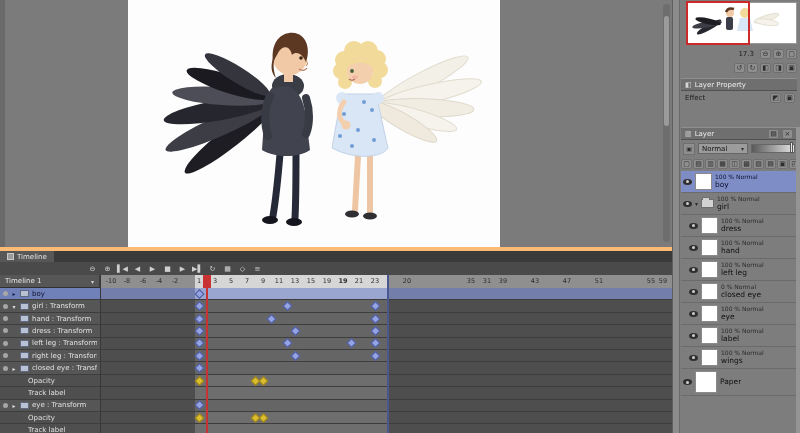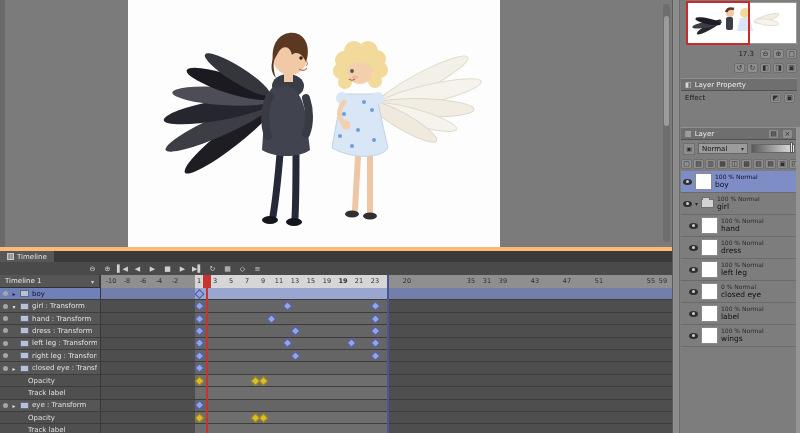--- a/index.html
+++ b/index.html
@@ -516,29 +516,29 @@
             <span class="ltext">
               <span class="lblend">100 % Normal</span>
               <span class="lname">girl</span>
             </span>
           </div>
           <div class="lrow child">
             <span class="eye"></span>
             <span class="thumb"></span>
             <span class="ltext">
               <span class="lblend">100 % Normal</span>
+              <span class="lname">dress</span>
+            </span>
+          </div>
+          <div class="lrow child">
+            <span class="eye"></span>
+            <span class="thumb"></span>
+            <span class="ltext">
+              <span class="lblend">100 % Normal</span>
               <span class="lname">hand</span>
-            </span>
-          </div>
-          <div class="lrow child">
-            <span class="eye"></span>
-            <span class="thumb"></span>
-            <span class="ltext">
-              <span class="lblend">100 % Normal</span>
-              <span class="lname">dress</span>
             </span>
           </div>
           <div class="lrow child">
             <span class="eye"></span>
             <span class="thumb"></span>
             <span class="ltext">
               <span class="lblend">100 % Normal</span>
               <span class="lname">left leg</span>
             </span>
           </div>
@@ -548,28 +548,43 @@
             <span class="ltext">
               <span class="lblend">0 % Normal</span>
               <span class="lname">closed eye</span>
             </span>
           </div>
           <div class="lrow child">
             <span class="eye"></span>
             <span class="thumb"></span>
             <span class="ltext">
               <span class="lblend">100 % Normal</span>
+              <span class="lname">eye</span>
+            </span>
+          </div>
+          <div class="lrow child">
+            <span class="eye"></span>
+            <span class="thumb"></span>
+            <span class="ltext">
+              <span class="lblend">100 % Normal</span>
               <span class="lname">label</span>
             </span>
           </div>
           <div class="lrow child">
             <span class="eye"></span>
             <span class="thumb"></span>
             <span class="ltext">
               <span class="lblend">100 % Normal</span>
               <span class="lname">wings</span>
+            </span>
+          </div>
+          <div class="lrow paper">
+            <span class="eye"></span>
+            <span class="thumb paper"></span>
+            <span class="ltext">
+              <span class="lname">Paper</span>
             </span>
           </div>
         </div>
       <div class="rp-rightstrip"></div>
     </div>
   </aside>
 </div>
 
 </body></html>

